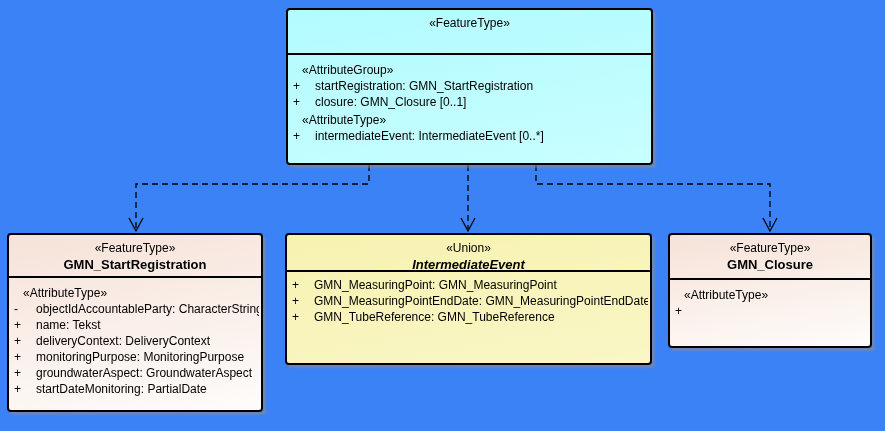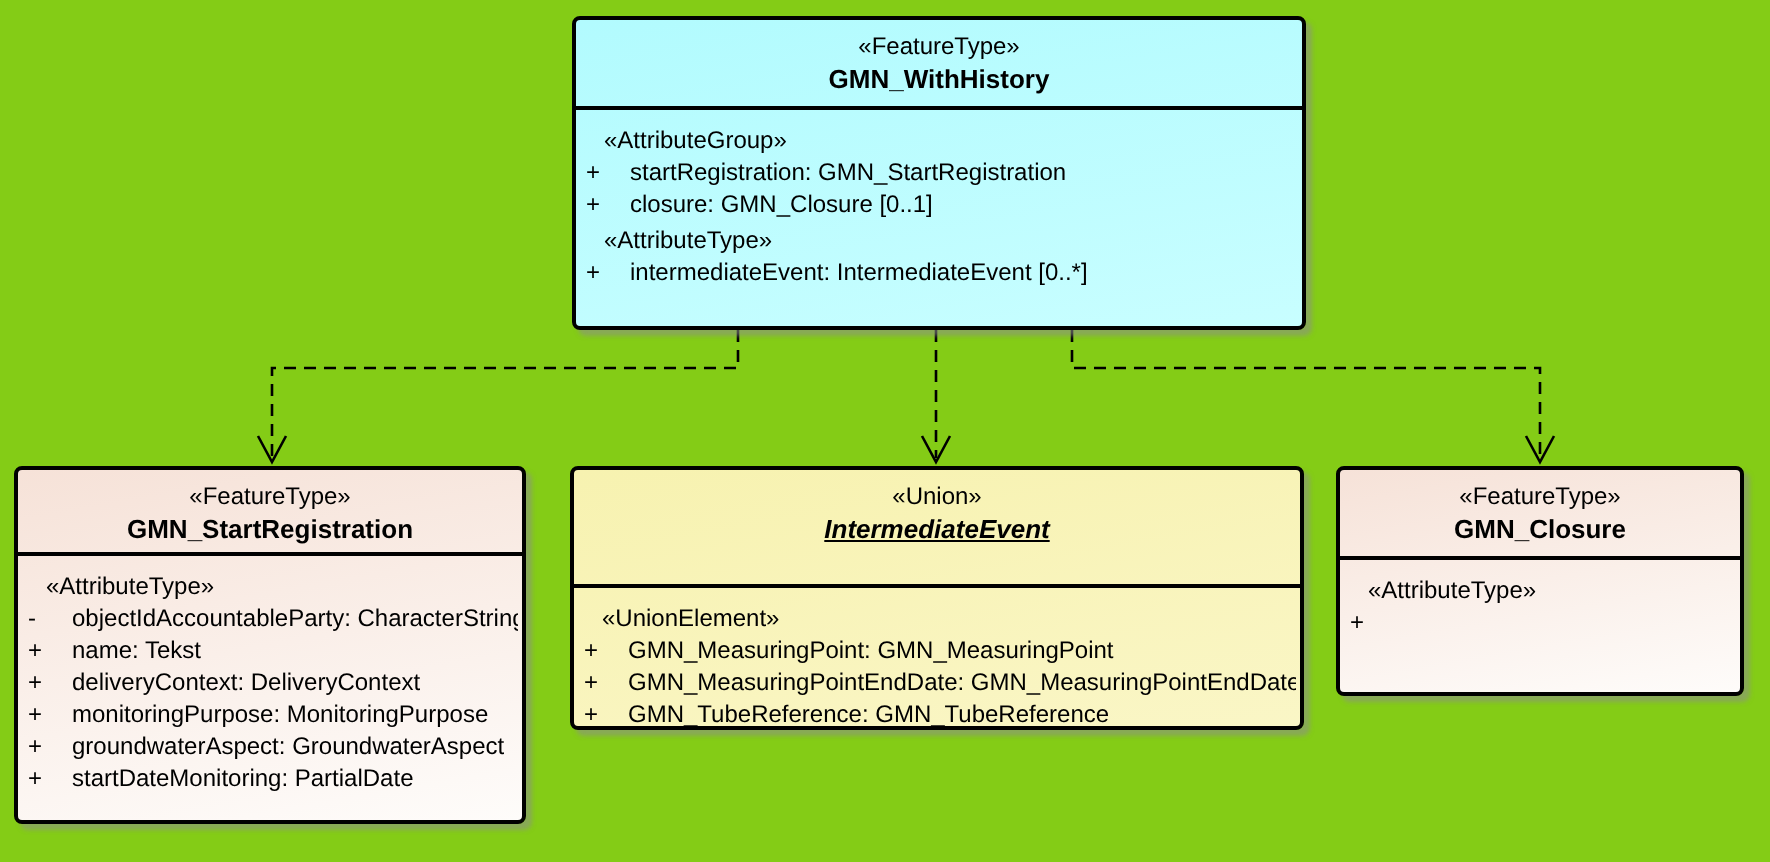--- a/index.html
+++ b/index.html
@@ -4,21 +4,21 @@
 <style>
   html, body {
     margin: 0;
     padding: 0;
     background: #ffffff;
   }
   #canvas {
     position: relative;
     width: 885px;
     height: 431px;
-    background: #84cc16;
+    background: #3b82f6;
     font-family: "Liberation Sans", sans-serif;
     overflow: hidden;
   }
   #connector-layer {
     position: absolute;
     left: 0; top: 0;
     width: 885px; height: 431px;
     z-index: 0;
   }
   .uml-class {
@@ -37,21 +37,21 @@
   #box-3 { left: 668px; top: 233px; width: 204px; height: 115px; }
 
   .class-header {
     box-sizing: border-box;
     border-bottom: 2px solid #000000;
     text-align: center;
     padding-top: 5px;
   }
   #box-0 .class-header { height: 45px; }
   #box-1 .class-header { height: 43px; }
-  #box-2 .class-header { height: 59px; }
+  #box-2 .class-header { height: 37px; }
   #box-3 .class-header { height: 45px; }
 
   .stereotype {
     font-size: 12px;
     line-height: 16px;
     white-space: nowrap;
   }
   .class-name {
     font-size: 13px;
     font-weight: bold;
@@ -97,21 +97,20 @@
     <polyline points="468,165 468,229" fill="none" stroke="#000000" stroke-width="1.3" stroke-dasharray="6,4"></polyline>
     <polyline points="461,218 468,231 475,218" fill="none" stroke="#000000" stroke-width="1.3"></polyline>
 
     <polyline points="536,165 536,184 770,184 770,229" fill="none" stroke="#000000" stroke-width="1.3" stroke-dasharray="6,4"></polyline>
     <polyline points="763,218 770,231 777,218" fill="none" stroke="#000000" stroke-width="1.3"></polyline>
   </svg>
 
   <div class="uml-class" id="box-0" style="background: linear-gradient(170deg, rgb(178, 251, 254), rgb(200, 254, 255));">
     <div class="class-header">
       <div class="stereotype">«FeatureType»</div>
-      <div class="class-name">GMN_WithHistory</div>
     </div>
     <div class="class-body">
         <div class="group-stereotype">«AttributeGroup»</div>
         <div class="attr-row">
           <span class="vis">+</span>
           <span class="attr-text">startRegistration: GMN_StartRegistration</span>
         </div>
         <div class="attr-row">
           <span class="vis">+</span>
           <span class="attr-text">closure: GMN_Closure [0..1]</span>
@@ -157,21 +156,20 @@
         </div>
       </div>
   </div>
 
   <div class="uml-class" id="box-2" style="background: linear-gradient(170deg, rgb(247, 242, 176), rgb(250, 246, 198));">
     <div class="class-header">
       <div class="stereotype">«Union»</div>
       <div class="class-name underlined">IntermediateEvent</div>
     </div>
     <div class="class-body">
-        <div class="group-stereotype">«UnionElement»</div>
         <div class="attr-row">
           <span class="vis">+</span>
           <span class="attr-text">GMN_MeasuringPoint: GMN_MeasuringPoint</span>
         </div>
         <div class="attr-row">
           <span class="vis">+</span>
           <span class="attr-text">GMN_MeasuringPointEndDate: GMN_MeasuringPointEndDate</span>
         </div>
         <div class="attr-row">
           <span class="vis">+</span>

